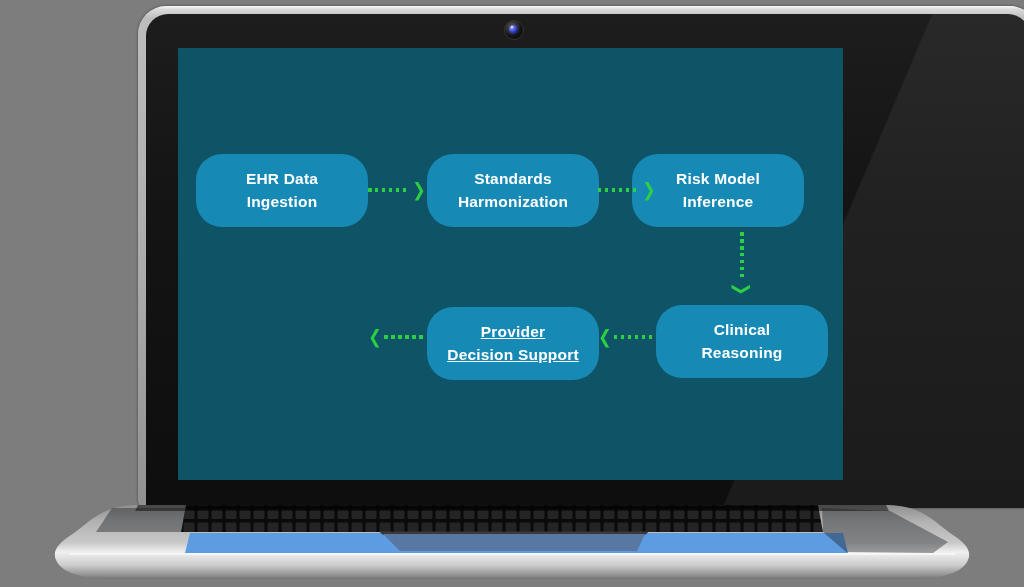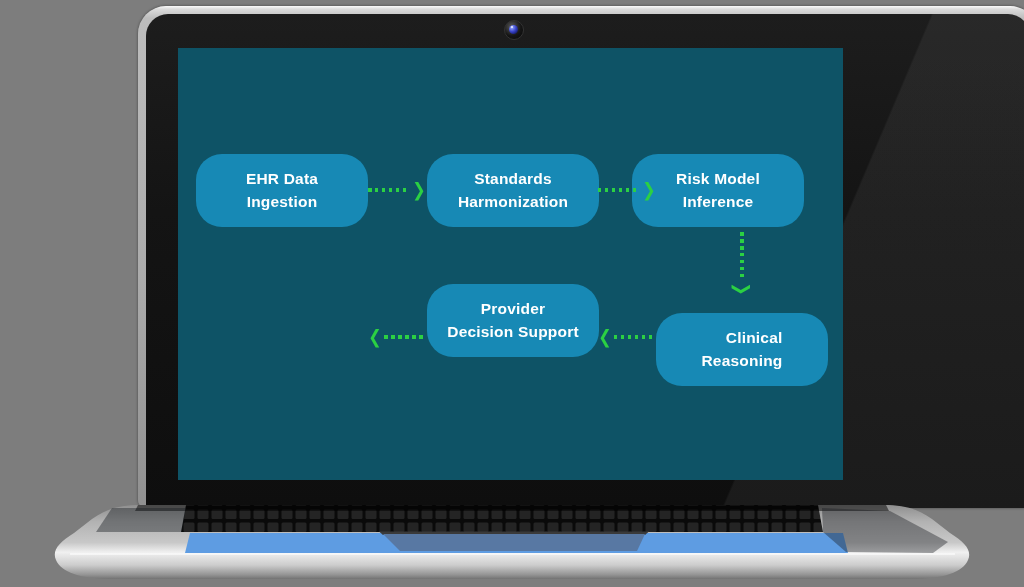--- a/index.html
+++ b/index.html
@@ -48,22 +48,22 @@
     position:absolute; width:172px; height:73px; border-radius:26px;
     background:#1789B5; color:#fff;
     display:flex; align-items:center; justify-content:center; text-align:center;
     font-weight:bold; font-size:15.5px; line-height:1.45; letter-spacing:.2px;
     white-space:pre-line;
   }
   .n1 { left:18px;  top:106px; }
   .n2 { left:249px; top:106px; }
   .n3 { left:454px; top:106px; }
   .n4 { left:18px;  top:253px; }
-  .n5 { left:249px; top:236px; }
-  .n6 { left:478px; top:265px;text-align:right; }
+  .n5 { left:249px; top:259px;text-decoration:underline; }
+  .n6 { left:478px; top:257px; }
 
   .arrow { position:absolute; color:#2BD043; display:flex; align-items:center; }
   .arrow-h { width:58px; height:18px; justify-content:center; gap:2px; }
   .arrow-v { width:18px; height:70px; flex-direction:column; justify-content:center; gap:1px; }
   .dots-h {
     width:42px; height:3.5px;
     background:repeating-linear-gradient(90deg, currentColor 0 3.5px, transparent 3.5px 7px);
   }
   .dots-v {
     width:3.5px; height:48px;

